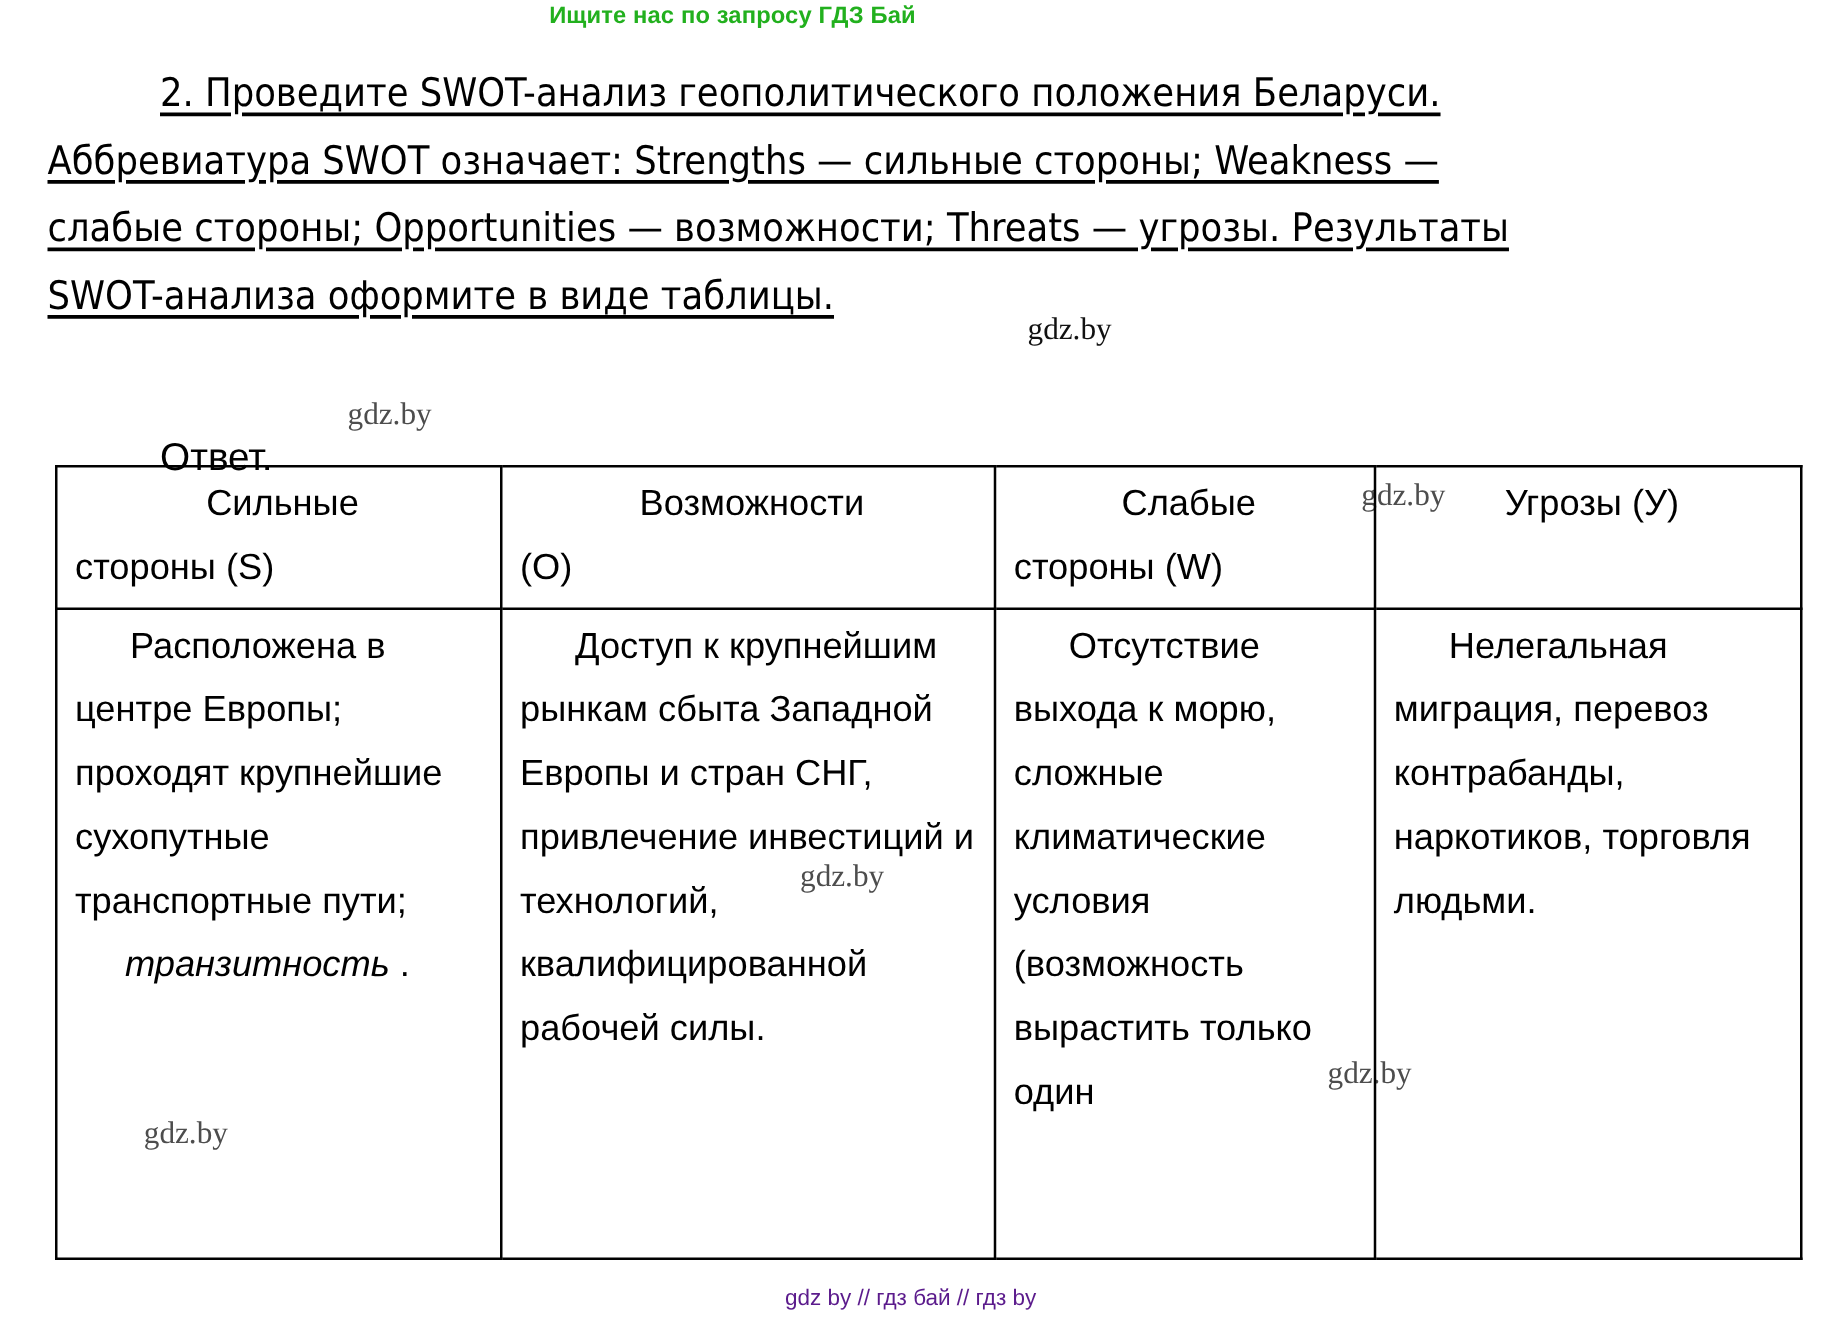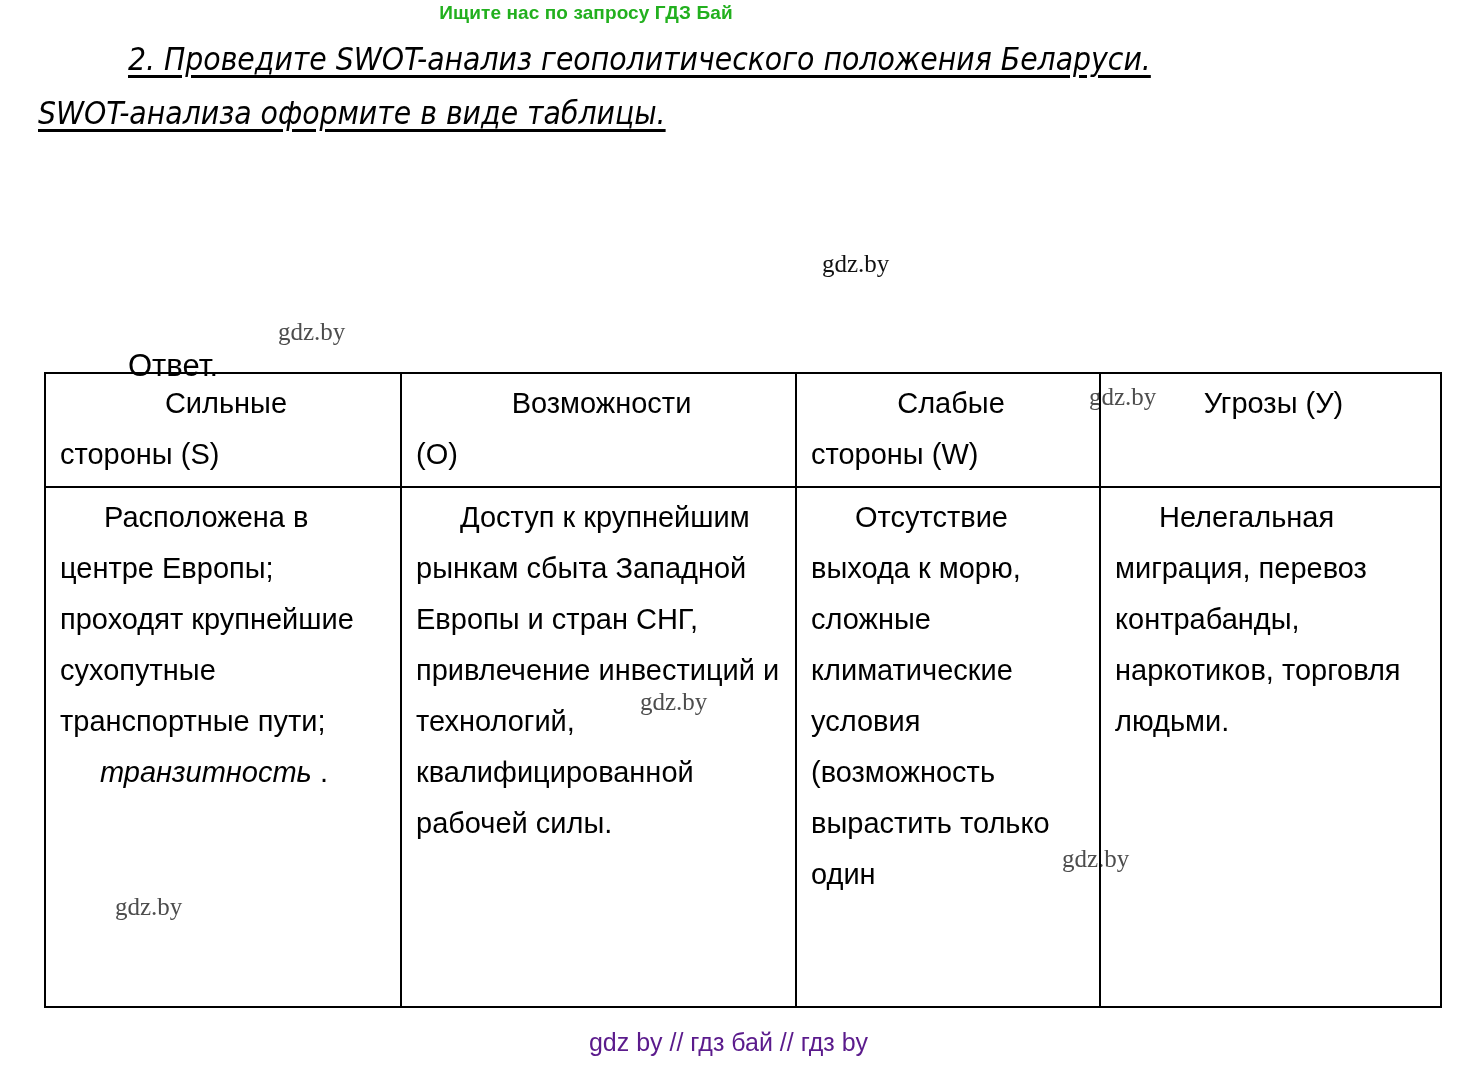--- a/index.html
+++ b/index.html
@@ -25,29 +25,28 @@
     color: #22b01e;
     font-family: "Liberation Sans", sans-serif;
     font-size: 19px;
     font-weight: bold;
     letter-spacing: 0.1px;
   }
 
   
   .task-block {
     position: absolute;
-    top: 32px;
+    top: 48px;
     left: 38px;
     width: 1370px;
     font-family: "DejaVu Sans Condensed", "Liberation Sans", sans-serif;
     font-size: 31.5px;
     line-height: 54px;
     color: #000000;
     font-weight: 400;
-    font-style: italic;
   }
   .task-line {
     white-space: nowrap;
   }
   .task-line span.u {
     text-decoration: underline;
     text-underline-offset: 5px;
     text-decoration-thickness: 2.5px;
   }
   .task-line.l1 { padding-left: 90px; }
@@ -116,20 +115,22 @@
   .body-cell { height: 508px; }
   .body-cell .lead { padding-left: 44px; margin-top: 14px; }
 </style>
 </head>
 <body>
 
 <div class="promo-banner">Ищите нас по запросу ГДЗ Бай</div>
 
 <div class="task-block">
   <div class="task-line l1"><span class="u">2. Проведите SWOT-анализ геополитического положения Беларуси.</span></div>
+  <div class="task-line"><span class="u">Аббревиатура SWOT означает: Strengths — сильные стороны; Weakness —</span></div>
+  <div class="task-line"><span class="u">слабые стороны; Opportunities — возможности; Threats — угрозы. Результаты</span></div>
   <div class="task-line"><span class="u">SWOT-анализа оформите в виде таблицы.</span></div>
 </div>
 
 <div class="answer-label">Ответ.</div>
 
 <div class="wm wm-dark wm-1">gdz.by</div>
 <div class="wm wm-2">gdz.by</div>
 <div class="wm wm-3">gdz.by</div>
 <div class="wm wm-4">gdz.by</div>
 <div class="wm wm-5">gdz.by</div>
@@ -173,13 +174,13 @@
       <td class="body-cell">
         <span class="lead">Отсутстви</span><span>е выхода к морю, сложные климатические условия (возможность вырастить только один</span>
       </td>
       <td class="body-cell">
         <span class="lead">Нелегальна</span><span>я миграция, перевоз контрабанды, наркотиков, торговля людьми.</span>
       </td>
     </tr>
   </tbody>
 </table>
 
-<div style="position:absolute; top:1028px; left:0; width:1457px; text-align:center; font-size:25px; color:#5b1b8c; font-family:'Liberation Sans', sans-serif;">gdz by  //  гдз бай  //  гдз by</div>
+<div style="position:absolute; top:1028px; left:0; width:1457px; text-align:center; font-size:18px; color:#5b1b8c; font-family:'Liberation Sans', sans-serif;">gdz by  //  гдз бай  //  гдз by</div>
 
 </body></html>

